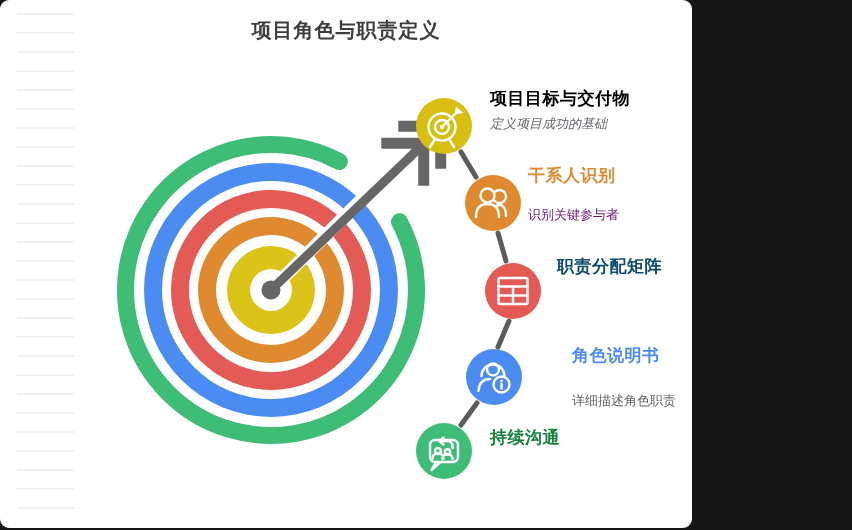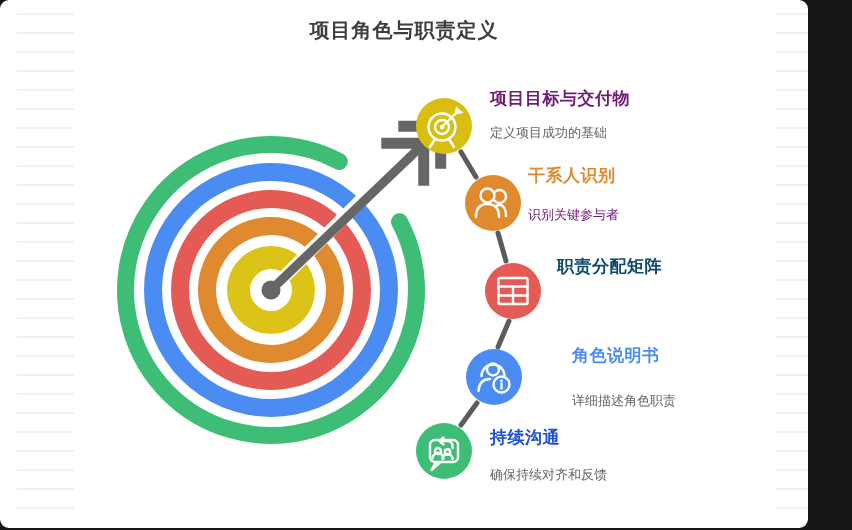--- a/index.html
+++ b/index.html
@@ -1,36 +1,36 @@
 <!DOCTYPE html>
 <html><head>
 <meta charset="utf-8">
 <style>
   html,body{margin:0;padding:0;background:#161616;}
-  .stage{position:relative;width:808px;height:530px;background:#161616;font-family:"Liberation Sans","DejaVu Sans",sans-serif;}
+  .stage{position:relative;width:692px;height:530px;background:#161616;font-family:"Liberation Sans","DejaVu Sans",sans-serif;}
   .card{position:absolute;left:0;top:0;right:0;bottom:2px;background:#ffffff;border-radius:9px;overflow:hidden;}
   .ruled{position:absolute;top:13px;height:497px;width:57px;
          background:repeating-linear-gradient(to bottom,#f1f1f3 0 2px,transparent 2px 19px);}
   .ruled.left{left:17px;}
   .ruled.right{left:776px;}
   .page-title{position:absolute;left:0;right:0;top:17px;text-align:center;
               font-size:20px;font-weight:bold;letter-spacing:1px;}
   .target-svg{position:absolute;left:90px;top:108px;}
   .connectors{position:absolute;left:0;top:0;pointer-events:none;}
   .step-icon{position:absolute;width:56px;height:56px;}
   .icon-s1{left:416px;top:98px;}  .icon-s2{left:465px;top:175px;}
   .icon-s3{left:485px;top:263px;} .icon-s4{left:466px;top:349px;}
   .icon-s5{left:416px;top:423px;}
   .step-text{position:absolute;width:280px;}
   .text-s1{left:490px;top:89px;}  .text-s2{left:528px;top:166px;}
   .text-s3{left:557px;top:257px;} .text-s4{left:572px;top:346px;}
   .text-s5{left:490px;top:428px;}
   .step-title{font-size:17px;font-weight:bold;line-height:19px;letter-spacing:0.5px;}
   .step-desc{font-size:13px;line-height:15px;color:#5f6368;}
-  .text-s1 .step-desc{margin-top:17px;}  .text-s2 .step-desc{margin-top:22px;}
+  .text-s1 .step-desc{margin-top:8px;font-style:italic;}  .text-s2 .step-desc{margin-top:22px;}
   .text-s3 .step-desc{margin-top:19px;} .text-s4 .step-desc{margin-top:28px;}
   .text-s5 .step-desc{margin-top:20px;}
   .glyph{fill:none;stroke:#ffffff;stroke-width:2.4;stroke-linecap:round;stroke-linejoin:round;}
 </style>
 </head>
 <body>
 
 <div class="stage">
   <div class="card">
 
@@ -121,33 +121,32 @@
         <circle cx="22" cy="28" r="3"></circle>
         <circle cx="31.5" cy="29" r="2.7"></circle>
         <path d="M16.5 35.5 a5.5 5.5 0 0 1 11 0"></path>
         <path d="M26.5 36 a5 5 0 0 1 10 0"></path>
         <path d="M36.5 25 v-2 a5 5 0 0 0 -5 -5 h-7.5"></path>
         <path d="M27.5 14.5 l-4 3.5 4 3.5"></path>
       </g>
     </svg>
 
     <div class="step-text text-s1">
-      <div class="step-title" style="color: #701a75;">项目目标与交付物</div>
+      <div class="step-title" style="color: #000000;">项目目标与交付物</div>
       <div class="step-desc" style="color: rgb(95, 99, 104);">定义项目成功的基础</div>
     </div>
     <div class="step-text text-s2">
       <div class="step-title" style="color: rgb(224, 138, 47);">干系人识别</div>
       <div class="step-desc" style="color: #701a75;">识别关键参与者</div>
     </div>
     <div class="step-text text-s3">
       <div class="step-title" style="color: #0c4a6e;">职责分配矩阵</div>
     </div>
     <div class="step-text text-s4">
       <div class="step-title" style="color: rgb(75, 140, 242);">角色说明书</div>
       <div class="step-desc" style="color: rgb(95, 99, 104);">详细描述角色职责</div>
     </div>
     <div class="step-text text-s5">
-      <div class="step-title" style="color: #1d4ed8;">持续沟通</div>
-      <div class="step-desc" style="color: rgb(95, 99, 104);">确保持续对齐和反馈</div>
+      <div class="step-title" style="color: #15803d;">持续沟通</div>
     </div>
 
   </div>
 </div>
 
 </body></html>

